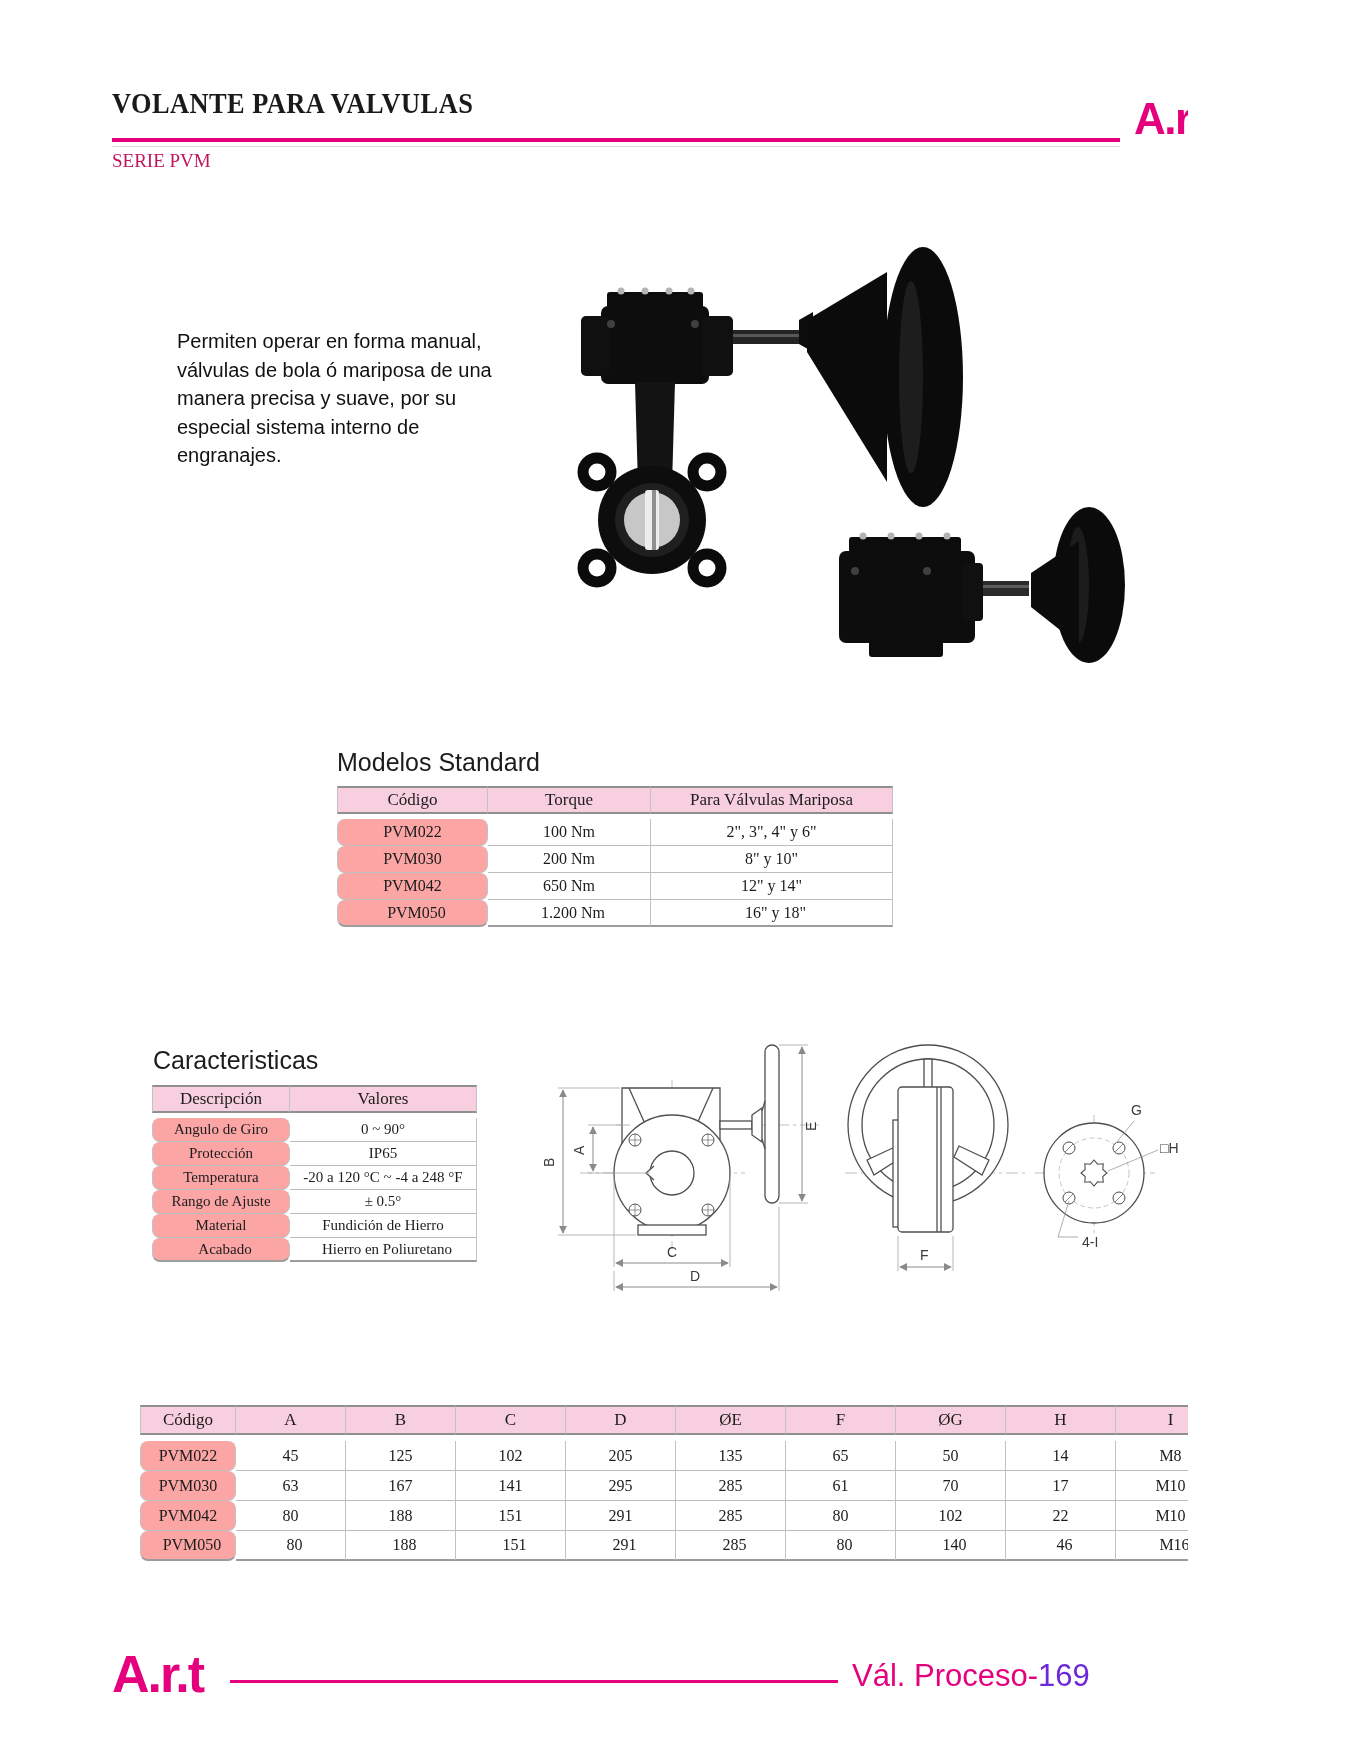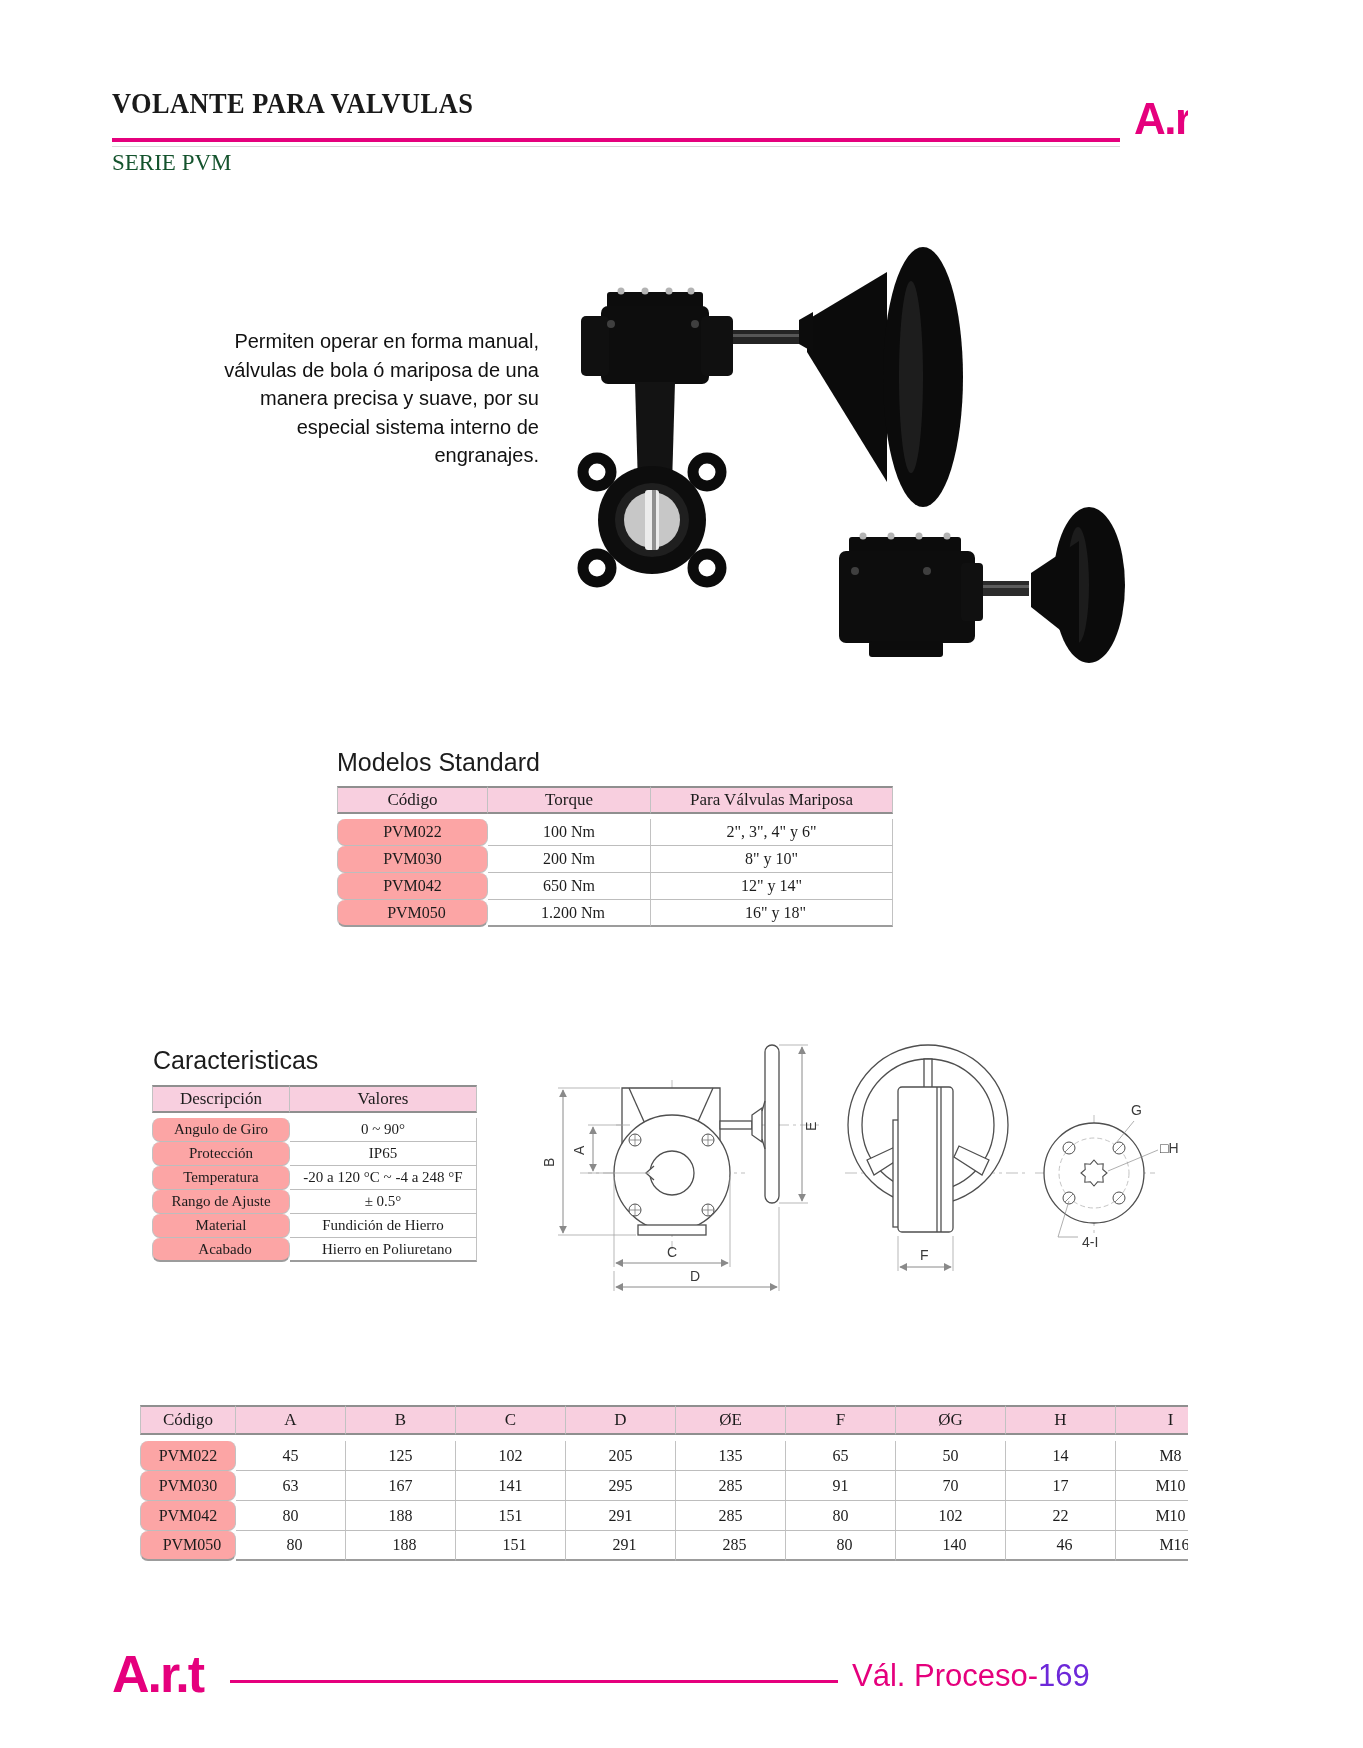--- a/index.html
+++ b/index.html
@@ -6,32 +6,32 @@
   #page{position:relative;width:1188px;height:1748px;background:#ffffff;overflow:hidden;
         font-family:"Liberation Sans",sans-serif;color:#141414;}
   .abs{position:absolute;}
 
   
   .doc-title{left:112px;top:86px;font-family:"Liberation Serif",serif;font-weight:700;
              font-size:30px;color:#1a1a1a;white-space:nowrap;}
   .doc-title span{display:inline-block;transform:scaleX(.88);transform-origin:0 50%;letter-spacing:.5px;}
   .title-rule{left:112px;top:138px;width:1008px;height:4px;background:#E5007D;}
   .title-rule-thin{left:112px;top:146px;width:1008px;height:1px;background:#d9d9d9;}
-  .doc-subtitle{left:112px;top:150px;font-family:"Liberation Serif",serif;font-size:23px;color:#14532d;}
+  .doc-subtitle{left:112px;top:150px;font-family:"Liberation Serif",serif;font-size:19px;color:#be185d;}
   .brand{font-weight:700;color:#E5007D;letter-spacing:-1.5px;white-space:nowrap;}
   .brand-top{left:1134px;top:94px;font-size:44px;}
   .brand-foot{left:112px;top:1644px;font-size:52px;letter-spacing:-2px;}
 
   
   .side-tab{left:1274px;top:318px;width:89px;height:172px;background:#E5007D;}
   .side-tab-text{position:absolute;left:50%;top:50%;transform:translate(-50%,-50%) rotate(-90deg);
                  color:#fff;font-size:15px;letter-spacing:.8px;line-height:1.5;text-align:left;white-space:nowrap;}
 
   
-  .intro{left:194px;top:327px;width:345px;text-align:right;font-size:20px;line-height:1.43;color:#111;}
+  .intro{left:177px;top:327px;width:345px;text-align:left;font-size:20px;line-height:1.43;color:#111;}
 
   
   .sec-head{font-size:25px;color:#1c1c1c;}
 
   
   .ptable{position:absolute;display:grid;background:#fff;}
   .ptable .c{display:flex;align-items:center;justify-content:center;
              font-family:"Liberation Serif",serif;color:#1c1c1c;background:#fff;
              border-right:1px solid #c2c2c2;border-bottom:1px solid #bdbdbd;}
   .ptable .fc{border-left:1px solid #c2c2c2;}
@@ -311,21 +311,21 @@
     <div class="c td">65</div>
     <div class="c td">50</div>
     <div class="c td">14</div>
     <div class="c td">M8</div>
     <div class="c td code fc">PVM030</div>
     <div class="c td">63</div>
     <div class="c td">167</div>
     <div class="c td">141</div>
     <div class="c td">295</div>
     <div class="c td">285</div>
-    <div class="c td">91</div>
+    <div class="c td">61</div>
     <div class="c td">70</div>
     <div class="c td">17</div>
     <div class="c td">M10</div>
     <div class="c td code fc">PVM042</div>
     <div class="c td">80</div>
     <div class="c td">188</div>
     <div class="c td">151</div>
     <div class="c td">291</div>
     <div class="c td">285</div>
     <div class="c td">80</div>

